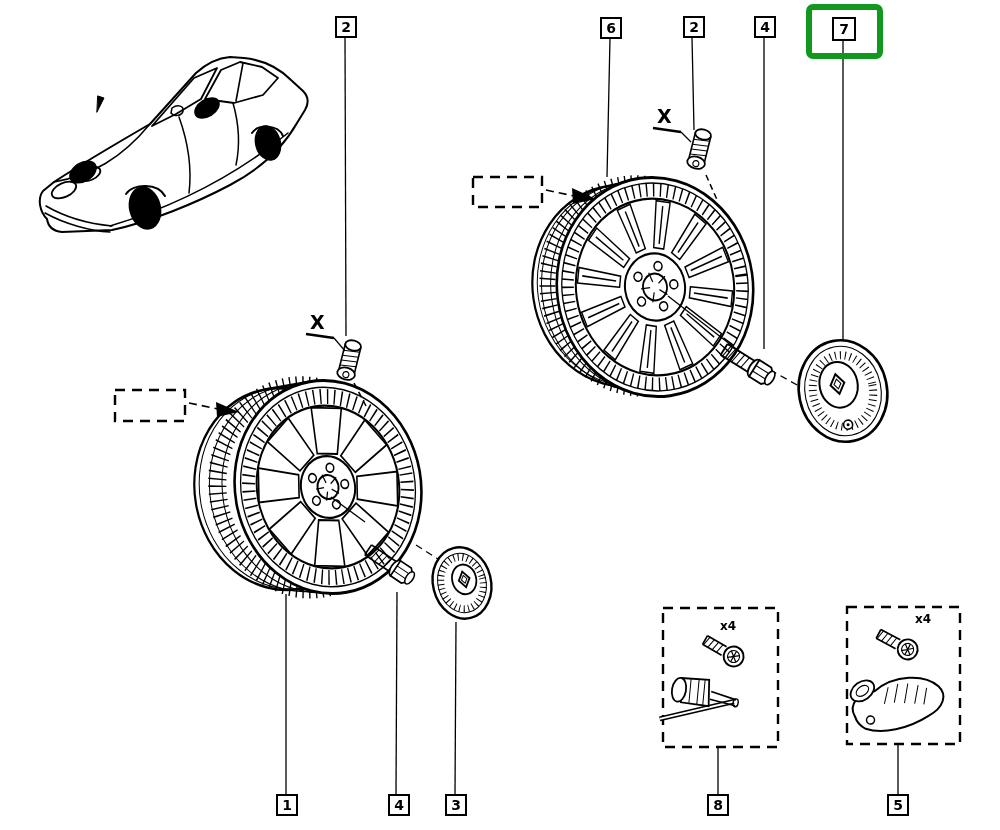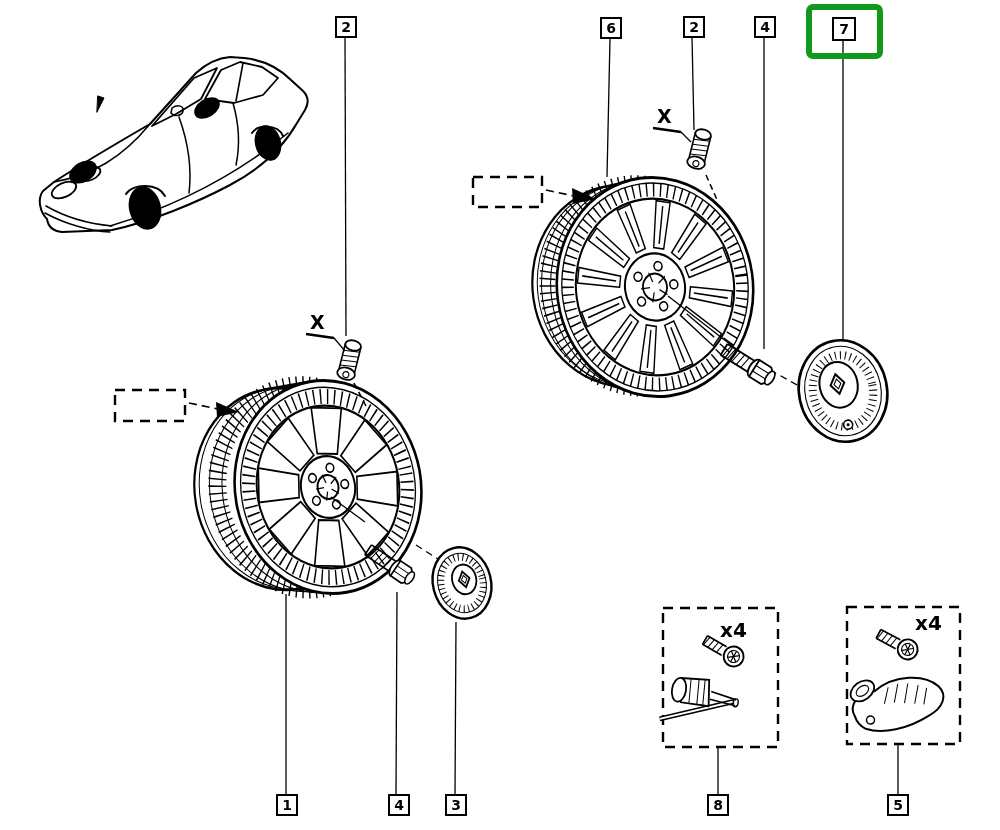--- a/index.html
+++ b/index.html
@@ -5,21 +5,21 @@
   html,body{margin:0;padding:0;background:#fff;}
   .stage{position:relative;width:1000px;height:830px;background:#ffffff;overflow:hidden;
          font-family:"DejaVu Sans","Liberation Sans",sans-serif;}
   .stage svg{position:absolute;left:0;top:0;}
   .callout{position:absolute;width:22px;height:22px;box-sizing:border-box;
            border:2px solid #000;background:#fff;display:flex;align-items:center;justify-content:center;
            font-weight:bold;font-size:14px;color:#000;z-index:3;}
   .green-frame{position:absolute;left:806px;top:4px;width:77px;height:55px;box-sizing:border-box;
            border:6px solid #13981e;border-radius:7px;background:transparent;z-index:2;}
   .x-mark{position:absolute;font-weight:bold;font-size:19px;color:#000;z-index:3;line-height:1;}
-  .qty{position:absolute;font-weight:bold;font-size:20px;color:#000;z-index:3;line-height:1;}
+  .qty{position:absolute;font-weight:bold;font-size:12px;color:#000;z-index:3;line-height:1;}
 </style>
 </head>
 <body>
 
 <div class="stage">
 
 <svg width="1000" height="830" viewBox="0 0 1000 830" xmlns="http://www.w3.org/2000/svg">
   <defs>
     <path id="spkA" d="M -10,-29 L -15,-69 L 15,-69 L 10,-29 Z" fill="#fff" stroke="#000" stroke-width="1.6"></path>
     <g id="spkB" fill="#fff" stroke="#000" stroke-width="1.4">

